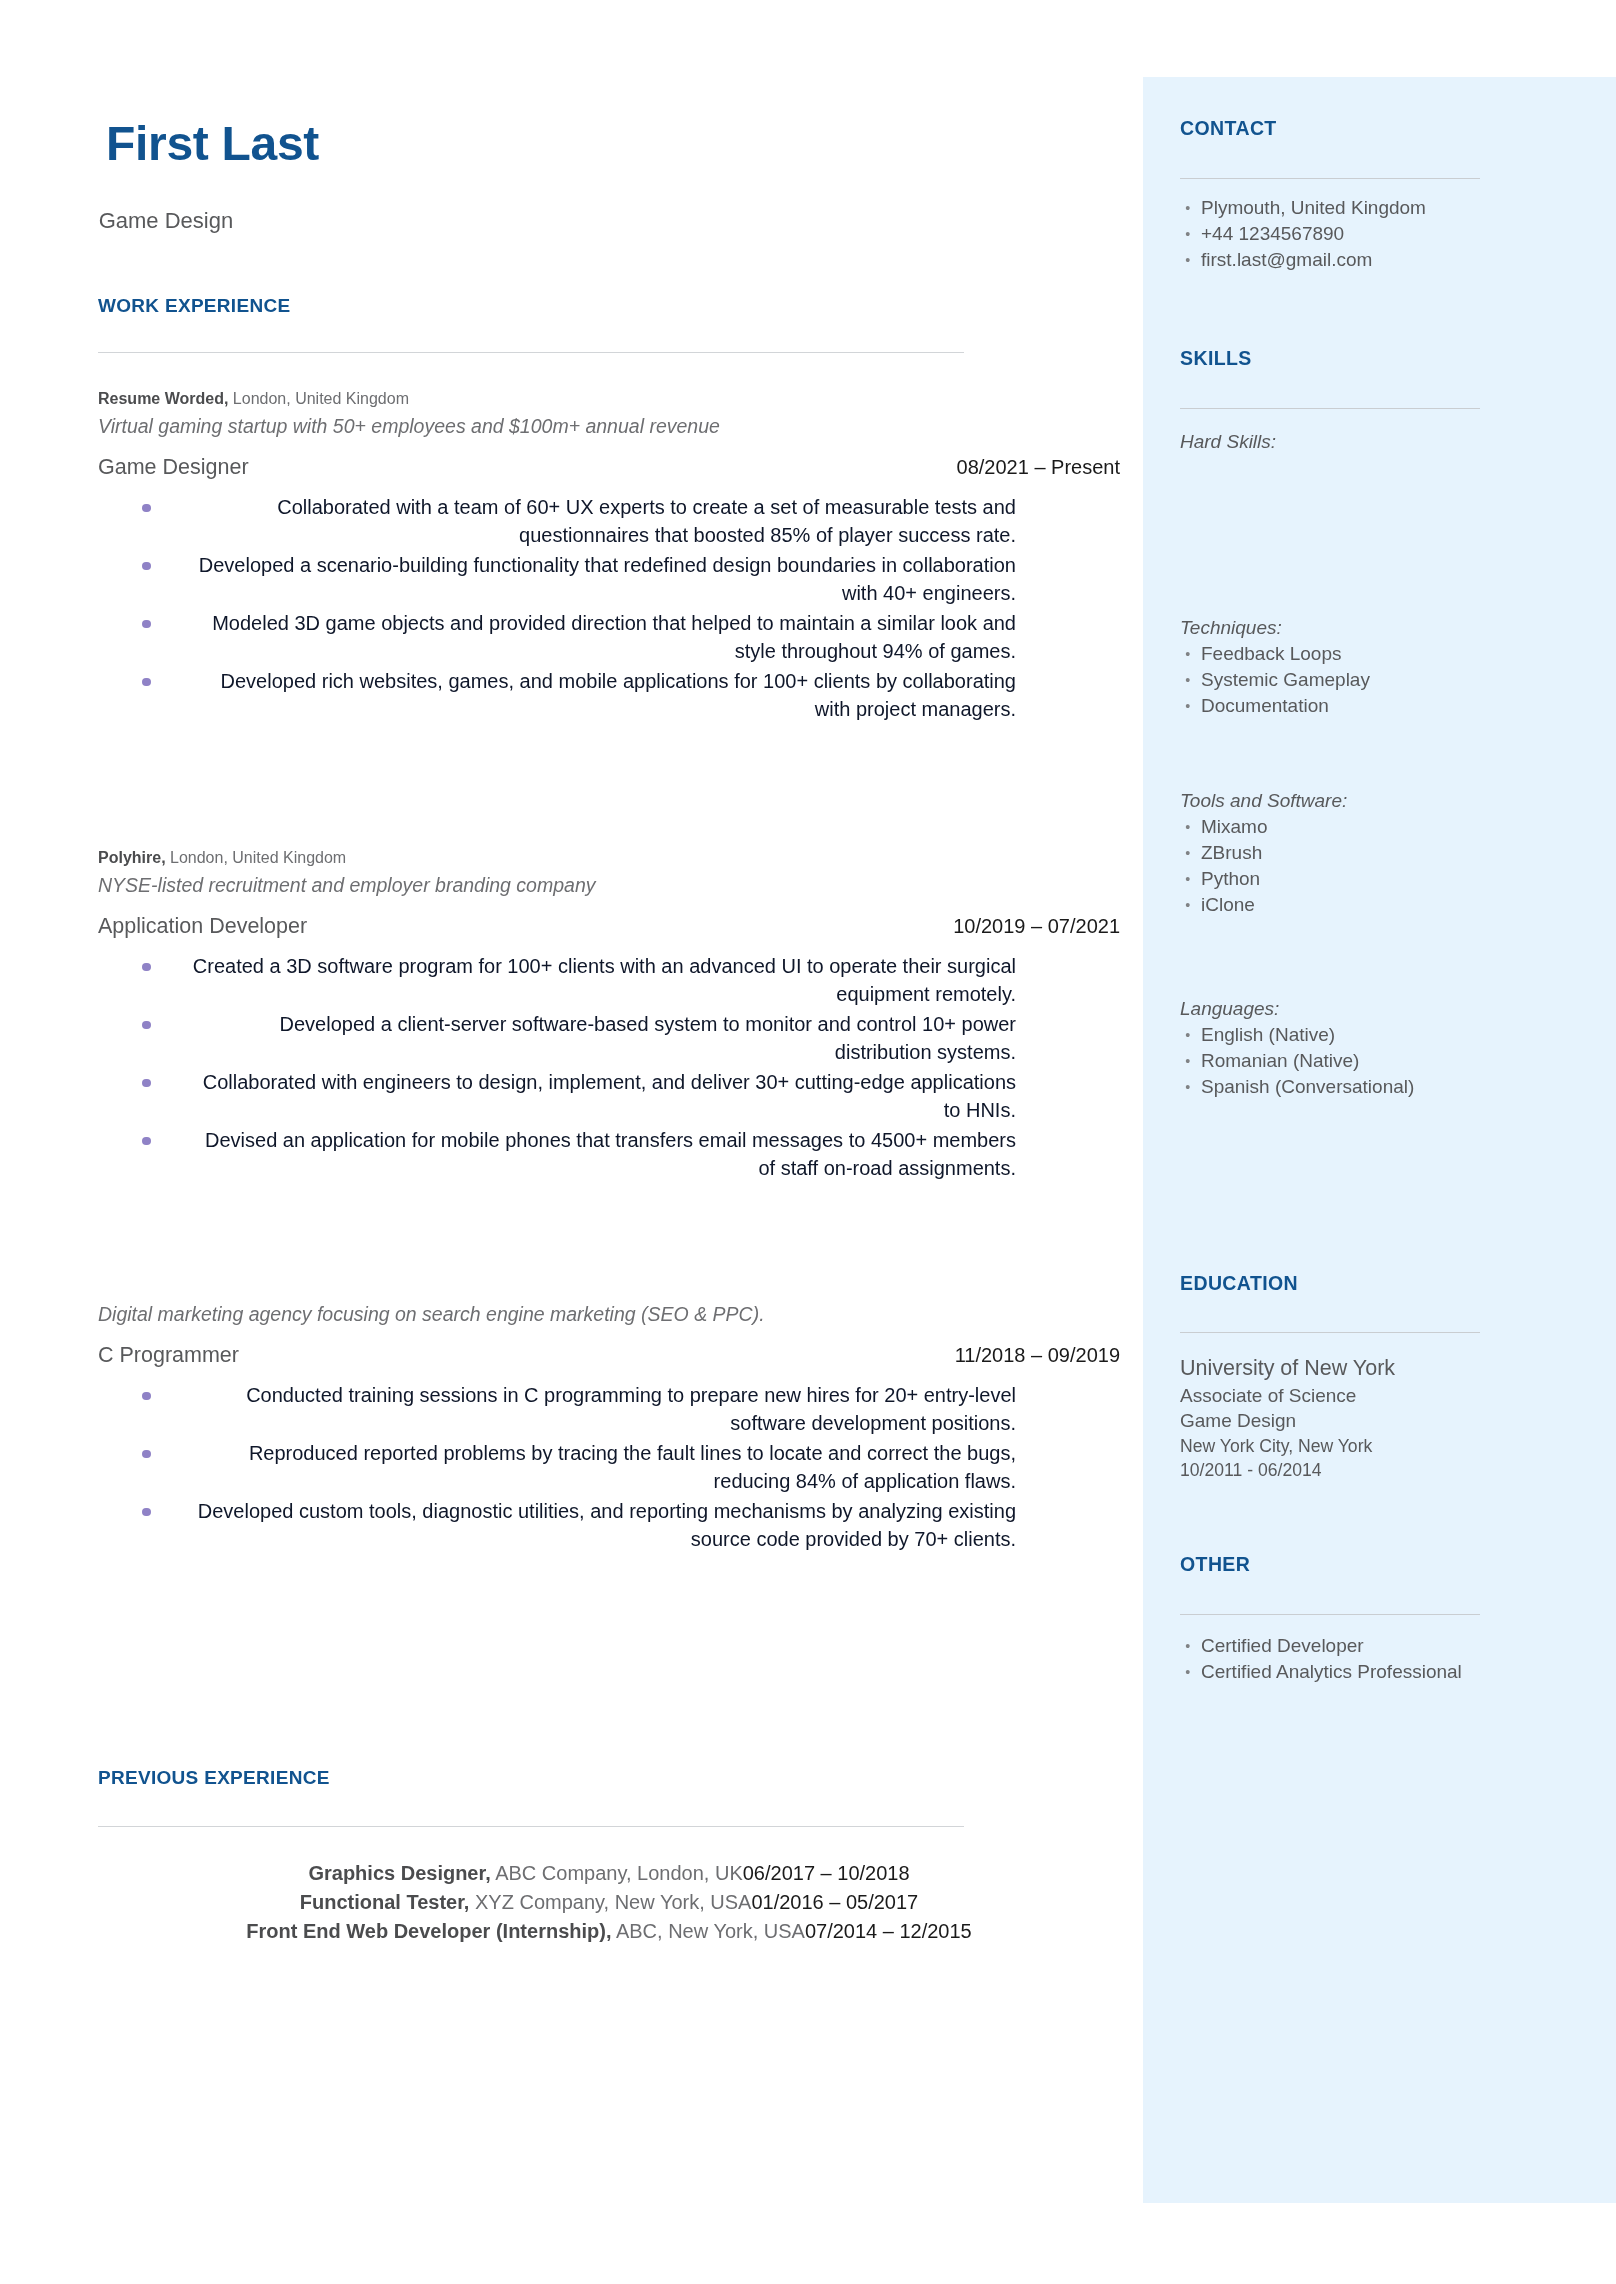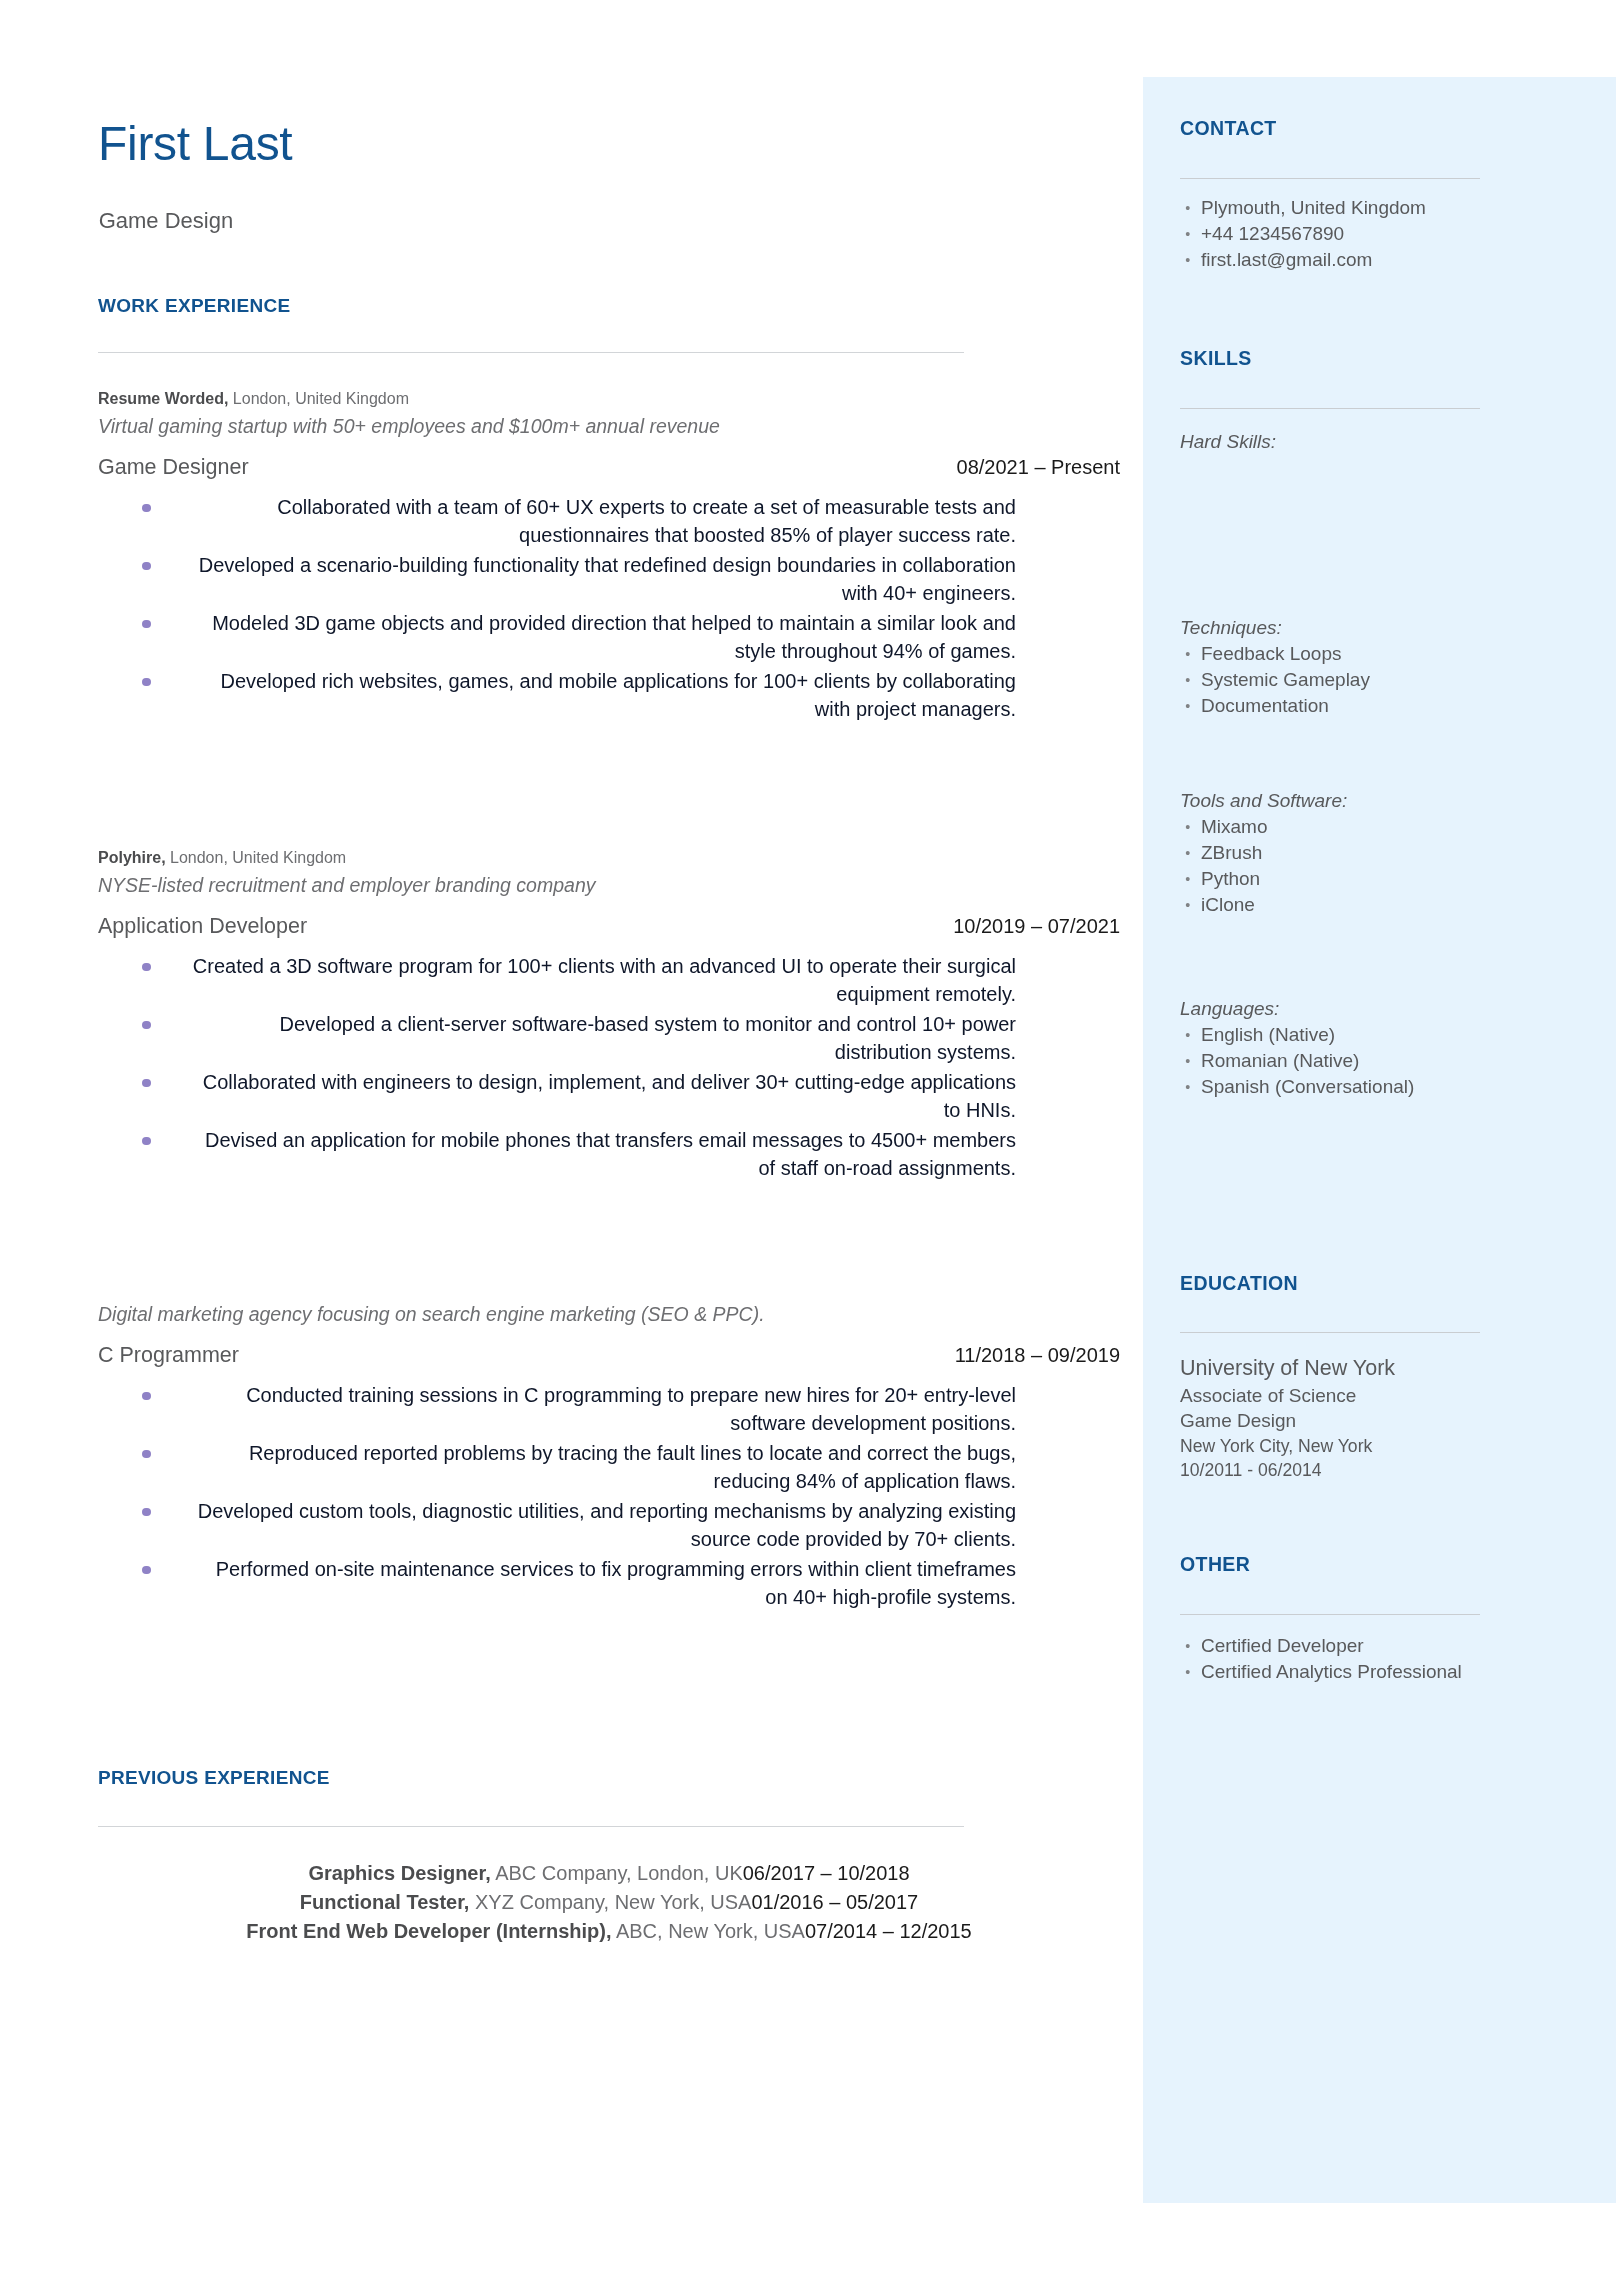--- a/index.html
+++ b/index.html
@@ -102,28 +102,28 @@
   
   .main {
     position: absolute;
     left: 98px;
     top: 0;
     width: 1024px;
   }
 
   .name {
     color: #11538f;
-    font-weight: normal;
+    font-weight: bold;
     font-size: 48px;
     line-height: 1;
     letter-spacing: -0.3px;
     margin: 0;
     position: absolute;
     top: 120px;
-    left: 0;
+    left: 8px;
   }
   .subtitle {
     color: #58595b;
     font-size: 22px;
     line-height: 1;
     margin: 0;
     position: absolute;
     top: 210px;
     left: 0.7px;
   }
@@ -353,21 +353,20 @@
     <div style="position:absolute; top:1301px; left:0;">
       <div class="company-desc">Digital marketing agency focusing on search engine marketing (SEO &amp; PPC).</div>
       <div class="role-row" style="margin-top:14.3px;">
         <span class="role-title">C Programmer</span>
         <span class="role-date">11/2018 – 09/2019</span>
       </div>
       <ul class="bullets" style="margin-top:10.4px;">
         <li>Conducted training sessions in C programming to prepare new hires for 20+ entry-level software development positions.</li>
         <li>Reproduced reported problems by tracing the fault lines to locate and correct the bugs, reducing 84% of application flaws.</li>
         <li>Developed custom tools, diagnostic utilities, and reporting mechanisms by analyzing existing source code provided by 70+ clients.</li>
-        <li>Performed on-site maintenance services to fix programming errors within client timeframes on 40+ high-profile systems.</li>
       </ul>
     </div>
 
     <div class="section-heading" style="position:absolute; top:1768px; left:0;">PREVIOUS EXPERIENCE</div>
     <div class="main-rule" style="position:absolute; top:1826px; left:0;"></div>
 
     <div style="position:absolute; top:1859px; left:0;">
       <div class="prev-row">
         <span class="prev-left">
           <b>Graphics Designer,</b><span> ABC Company, London, UK</span>

